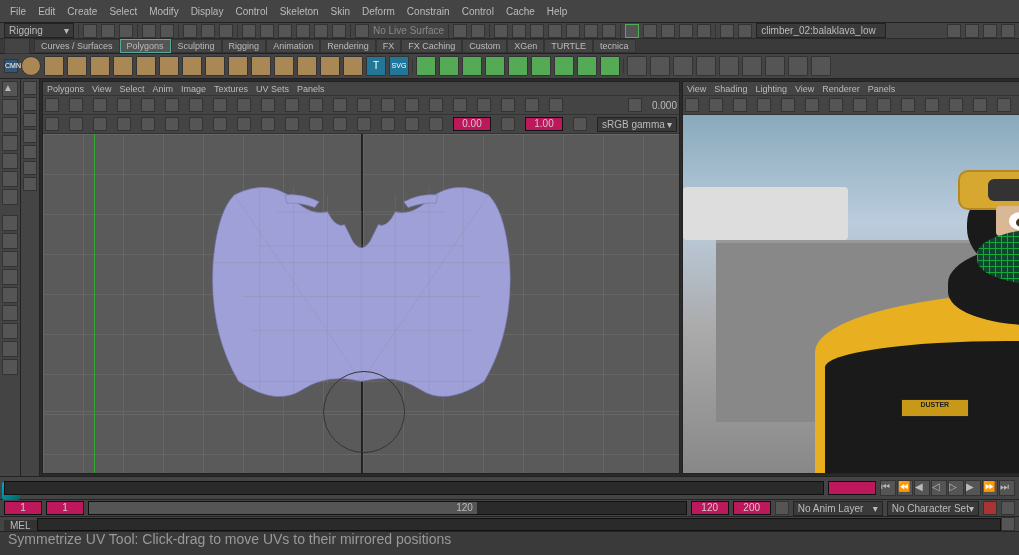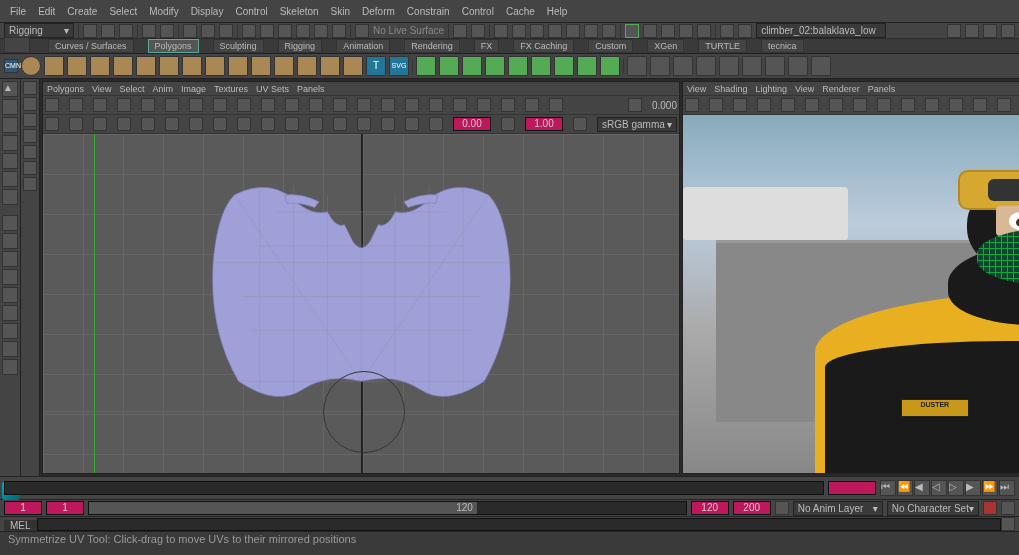--- a/index.html
+++ b/index.html
@@ -3,42 +3,42 @@
 <meta charset="utf-8">
 <style>
 html,body{margin:0;padding:0;width:1019px;height:555px;background:#3a3a3a;font-family:Arial,sans-serif;font-size:10px;color:#bbb;overflow:hidden}
 .menubar{background:#444;height:14px;display:flex;align-items:center;padding:4px 4px;border-bottom:1px solid #222}
 .menubar span{padding:0 6px;cursor:default}
 .shelfrow{background:#444;height:15px;display:flex;align-items:center;padding:0 4px;border-bottom:1px solid #2a2a2a;gap:4px}
 .ico{width:14px;height:14px;background:#555;border:1px solid #333;display:inline-block}
 .ico.sm{width:12px;height:12px}
 .dropdown{background:#3a3a3a;border:1px solid #222;padding:0 4px;height:13px;display:inline-flex;align-items:center;min-width:60px}
 .statusline{background:#444;height:14px;display:flex;align-items:center;padding:0 8px;gap:8px;border-bottom:1px solid #2a2a2a}
-.shelf-tabs{background:#3a3a3a;height:14px;display:flex;align-items:flex-end;padding:0 4px;gap:14px;border-bottom:1px solid #222}
+.shelf-tabs{background:#3a3a3a;height:14px;display:flex;align-items:center;padding:0 4px;gap:0;border-bottom:1px solid #222}
 .shelf-tabs span{background:#444;padding:1px 6px;border:1px solid #333;font-size:9px}
 .shelf-tabs span.active{background:#555;border-color:#5a9}
 .shelf{background:#444;height:24px;display:flex;align-items:center;padding:0 4px;gap:3px;border-bottom:1px solid #222}
 .shelf .bigico{width:18px;height:18px;background:#555;border:1px solid #333;border-radius:1px}
 .body{display:flex;height:calc(555px - 14px - 15px - 14px - 14px - 24px - 38px - 14px - 14px - 11px)}
 .toolcol{width:22px;background:#444;border-right:1px solid #222;display:flex;flex-direction:column;padding:2px;gap:2px}
 .toolcol2{width:14px;background:#444;border-right:1px solid #222;display:flex;flex-direction:column;padding:2px;gap:2px}
 .panels{flex:1;display:flex;gap:2px;background:#2a2a2a;padding:2px}
 .panel{flex:1;background:#444;display:flex;flex-direction:column;border:1px solid #222}
 .panelmenu{height:13px;background:#444;display:flex;align-items:center;padding:0 4px;gap:8px;font-size:9px;border-bottom:1px solid #333}
 .paneltools{height:18px;background:#444;display:flex;align-items:center;padding:0 2px;gap:10px;border-bottom:1px solid #333}
 .panelview{flex:1;background:#5a5a5a;position:relative;overflow:hidden}
 .uvgrid{position:absolute;inset:0;background:linear-gradient(#666 1px,transparent 1px) 0 0/40px 40px,linear-gradient(90deg,#666 1px,transparent 1px) 0 0/40px 40px,#5a5a5a}
 .uvshape{position:absolute;left:10%;top:8%;width:80%;height:75%}
 .uvcenter{position:absolute;left:50%;top:0;bottom:0;width:2px;background:#222}
 .uvhline{position:absolute;left:0;right:0;height:1px;background:#d33;bottom:18%}
 .uvvline{position:absolute;top:0;bottom:0;width:1px;background:#3a3;left:8%}
 .timeslider{height:22px;background:#444;border-top:1px solid #222;display:flex;align-items:center;padding:0 4px;gap:4px}
 .rangeslider{height:16px;background:#444;border-top:1px solid #222;display:flex;align-items:center;padding:0 4px;gap:4px}
 .cmdline{height:14px;background:#444;border-top:1px solid #222;display:flex;align-items:flex-end;padding:0 4px}
-.helpline{height:14px;background:#3a3a3a;border-top:1px solid #222;display:flex;align-items:center;padding:0 8px;font-size:11px;color:#999}
+.helpline{height:14px;background:#3a3a3a;border-top:1px solid #222;display:flex;align-items:center;padding:0 8px;font-size:14px;color:#999}
 .track{flex:1;height:12px;background:#2a2a2a;border:1px solid #111;position:relative}
 .track .bar{position:absolute;left:0;width:65%;height:100%;background:#555}
 .numbox{background:#be185d;border:1px solid #111;width:36px;height:12px;text-align:center;line-height:12px;color:#ccc}
 .sep{width:1px;height:14px;background:#333}
 .logo{position:absolute;left:2px;bottom:55px;width:18px;height:18px;background:linear-gradient(135deg,#0ac,#066);border-radius:2px}
 .player{display:flex;gap:1px}
 .player .btn{width:14px;height:14px;background:#555;border:1px solid #333}
 .cursor-circ{position:absolute;width:80px;height:80px;border:1px solid #333;border-radius:50%;left:44%;top:70%}
 svg.uv{width:100%;height:100%}
 .render{position:absolute;inset:0;background:linear-gradient(#8ab 0%,#bcd 30%,#aaa 60%,#888 100%)}

